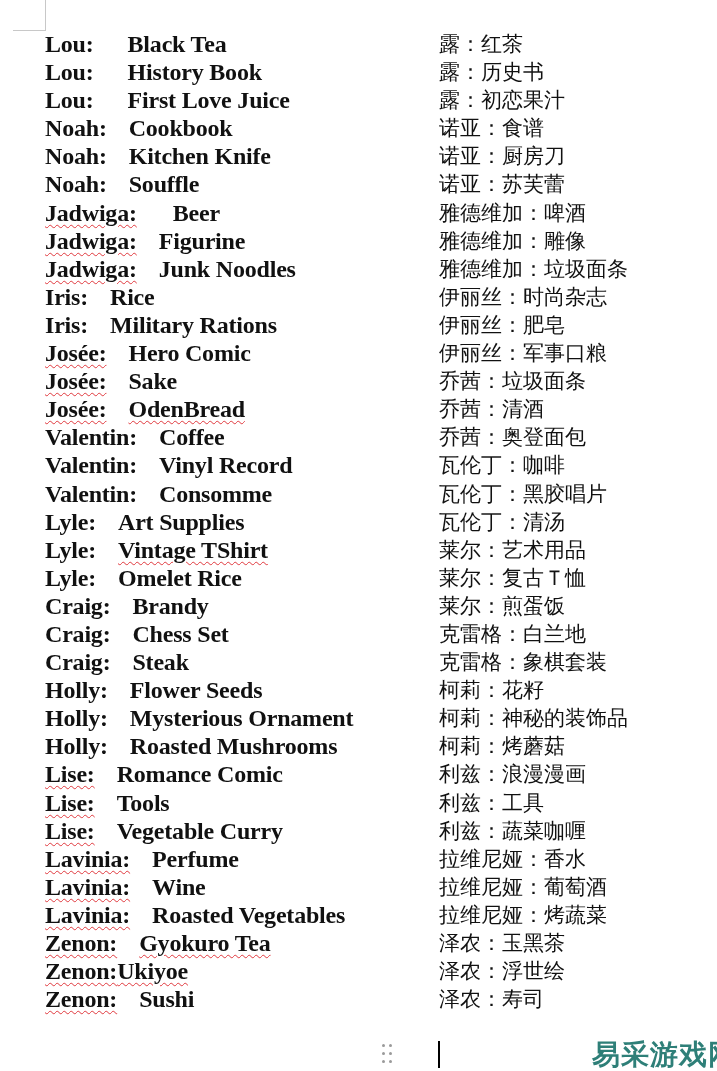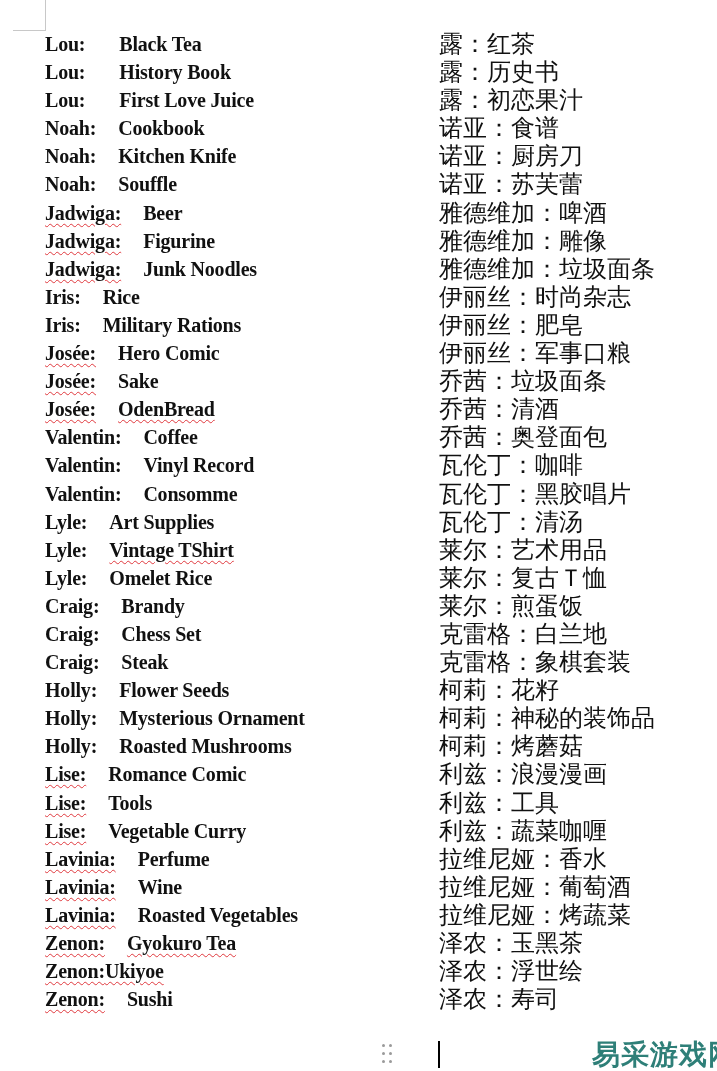--- a/index.html
+++ b/index.html
@@ -4,45 +4,45 @@
 <style>
   html, body { margin: 0; padding: 0; background: #ffffff; }
   body { width: 717px; height: 1071px; position: relative; overflow: hidden; }
   .page { position: absolute; left: 0; top: 0; width: 717px; height: 1071px; background: #fff; }
   .corner-mark { position: absolute; left: 13px; top: 0; width: 32px; height: 30px;
     border-right: 1px solid #c8c8c8; border-bottom: 1px solid #c8c8c8; }
   .col { position: absolute; top: 30px; }
   .col-en { left: 45px; width: 360px; }
   .col-zh { left: 439px; width: 270px; }
   .row { height: 28.1px; line-height: 28px; white-space: nowrap; }
-  .en { font-family: "Liberation Serif", "DejaVu Serif", serif; font-weight: bold; font-size: 20px; color: #111; letter-spacing: -0.2px; text-decoration: underline; }
+  .en { font-family: "Liberation Serif", "DejaVu Serif", serif; font-weight: bold; font-size: 24px; color: #111; letter-spacing: -0.2px; text-decoration: underline; }
   .en .speaker { display: inline-block; }
   .en .item { display: inline-block; }
-  .zh { font-family: "DejaVu Sans", "Liberation Sans", sans-serif; font-size: 24px; color: #111; }
+  .zh { font-family: "DejaVu Sans", "Liberation Sans", sans-serif; font-size: 21px; color: #111; }
   .squiggle { text-decoration: underline wavy #e0393e; text-decoration-thickness: 1px; text-underline-offset: 3px; }
   .drag-handle { position: absolute; left: 381px; top: 1043px; width: 14px; height: 22px; }
   .drag-handle span { position: absolute; width: 3px; height: 3px; border-radius: 50%; background: #9a9a9a; }
   .cursor { position: absolute; left: 438px; top: 1041px; width: 2px; height: 27px; background: #000; }
   .watermark { position: absolute; left: 592px; top: 1036px; font-family: "DejaVu Serif", "Liberation Serif", serif;
     font-weight: bold; font-size: 28px; color: #2e7f78; letter-spacing: 1px; white-space: nowrap; }
 </style>
 </head>
 <body>
 
 <div class="page">
   <div class="corner-mark"></div>
 
   <div class="col col-en" id="col-en">
       <div class="row en"><span class="speaker">Lou:</span><span class="item" style="margin-left: 34px;">Black Tea</span></div>
       <div class="row en"><span class="speaker">Lou:</span><span class="item" style="margin-left: 34px;">History Book</span></div>
       <div class="row en"><span class="speaker">Lou:</span><span class="item" style="margin-left: 34px;">First Love Juice</span></div>
       <div class="row en"><span class="speaker">Noah:</span><span class="item" style="margin-left: 22px;">Cookbook</span></div>
       <div class="row en"><span class="speaker">Noah:</span><span class="item" style="margin-left: 22px;">Kitchen Knife</span></div>
       <div class="row en"><span class="speaker">Noah:</span><span class="item" style="margin-left: 22px;">Souffle</span></div>
-      <div class="row en"><span class="speaker squiggle">Jadwiga:</span><span class="item" style="margin-left: 22px;">Beer</span></div>
+      <div class="row en"><span class="speaker squiggle">Jadwiga:</span><span class="item" style="margin-left: 36px;">Beer</span></div>
       <div class="row en"><span class="speaker squiggle">Jadwiga:</span><span class="item" style="margin-left: 22px;">Figurine</span></div>
       <div class="row en"><span class="speaker squiggle">Jadwiga:</span><span class="item" style="margin-left: 22px;">Junk Noodles</span></div>
       <div class="row en"><span class="speaker">Iris:</span><span class="item" style="margin-left: 22px;">Rice</span></div>
       <div class="row en"><span class="speaker">Iris:</span><span class="item" style="margin-left: 22px;">Military Rations</span></div>
       <div class="row en"><span class="speaker squiggle">Josée:</span><span class="item" style="margin-left: 22px;">Hero Comic</span></div>
       <div class="row en"><span class="speaker squiggle">Josée:</span><span class="item" style="margin-left: 22px;">Sake</span></div>
       <div class="row en"><span class="speaker squiggle">Josée:</span><span class="item squiggle" style="margin-left: 22px;">OdenBread</span></div>
       <div class="row en"><span class="speaker">Valentin:</span><span class="item" style="margin-left: 22px;">Coffee</span></div>
       <div class="row en"><span class="speaker">Valentin:</span><span class="item" style="margin-left: 22px;">Vinyl Record</span></div>
       <div class="row en"><span class="speaker">Valentin:</span><span class="item" style="margin-left: 22px;">Consomme</span></div>

